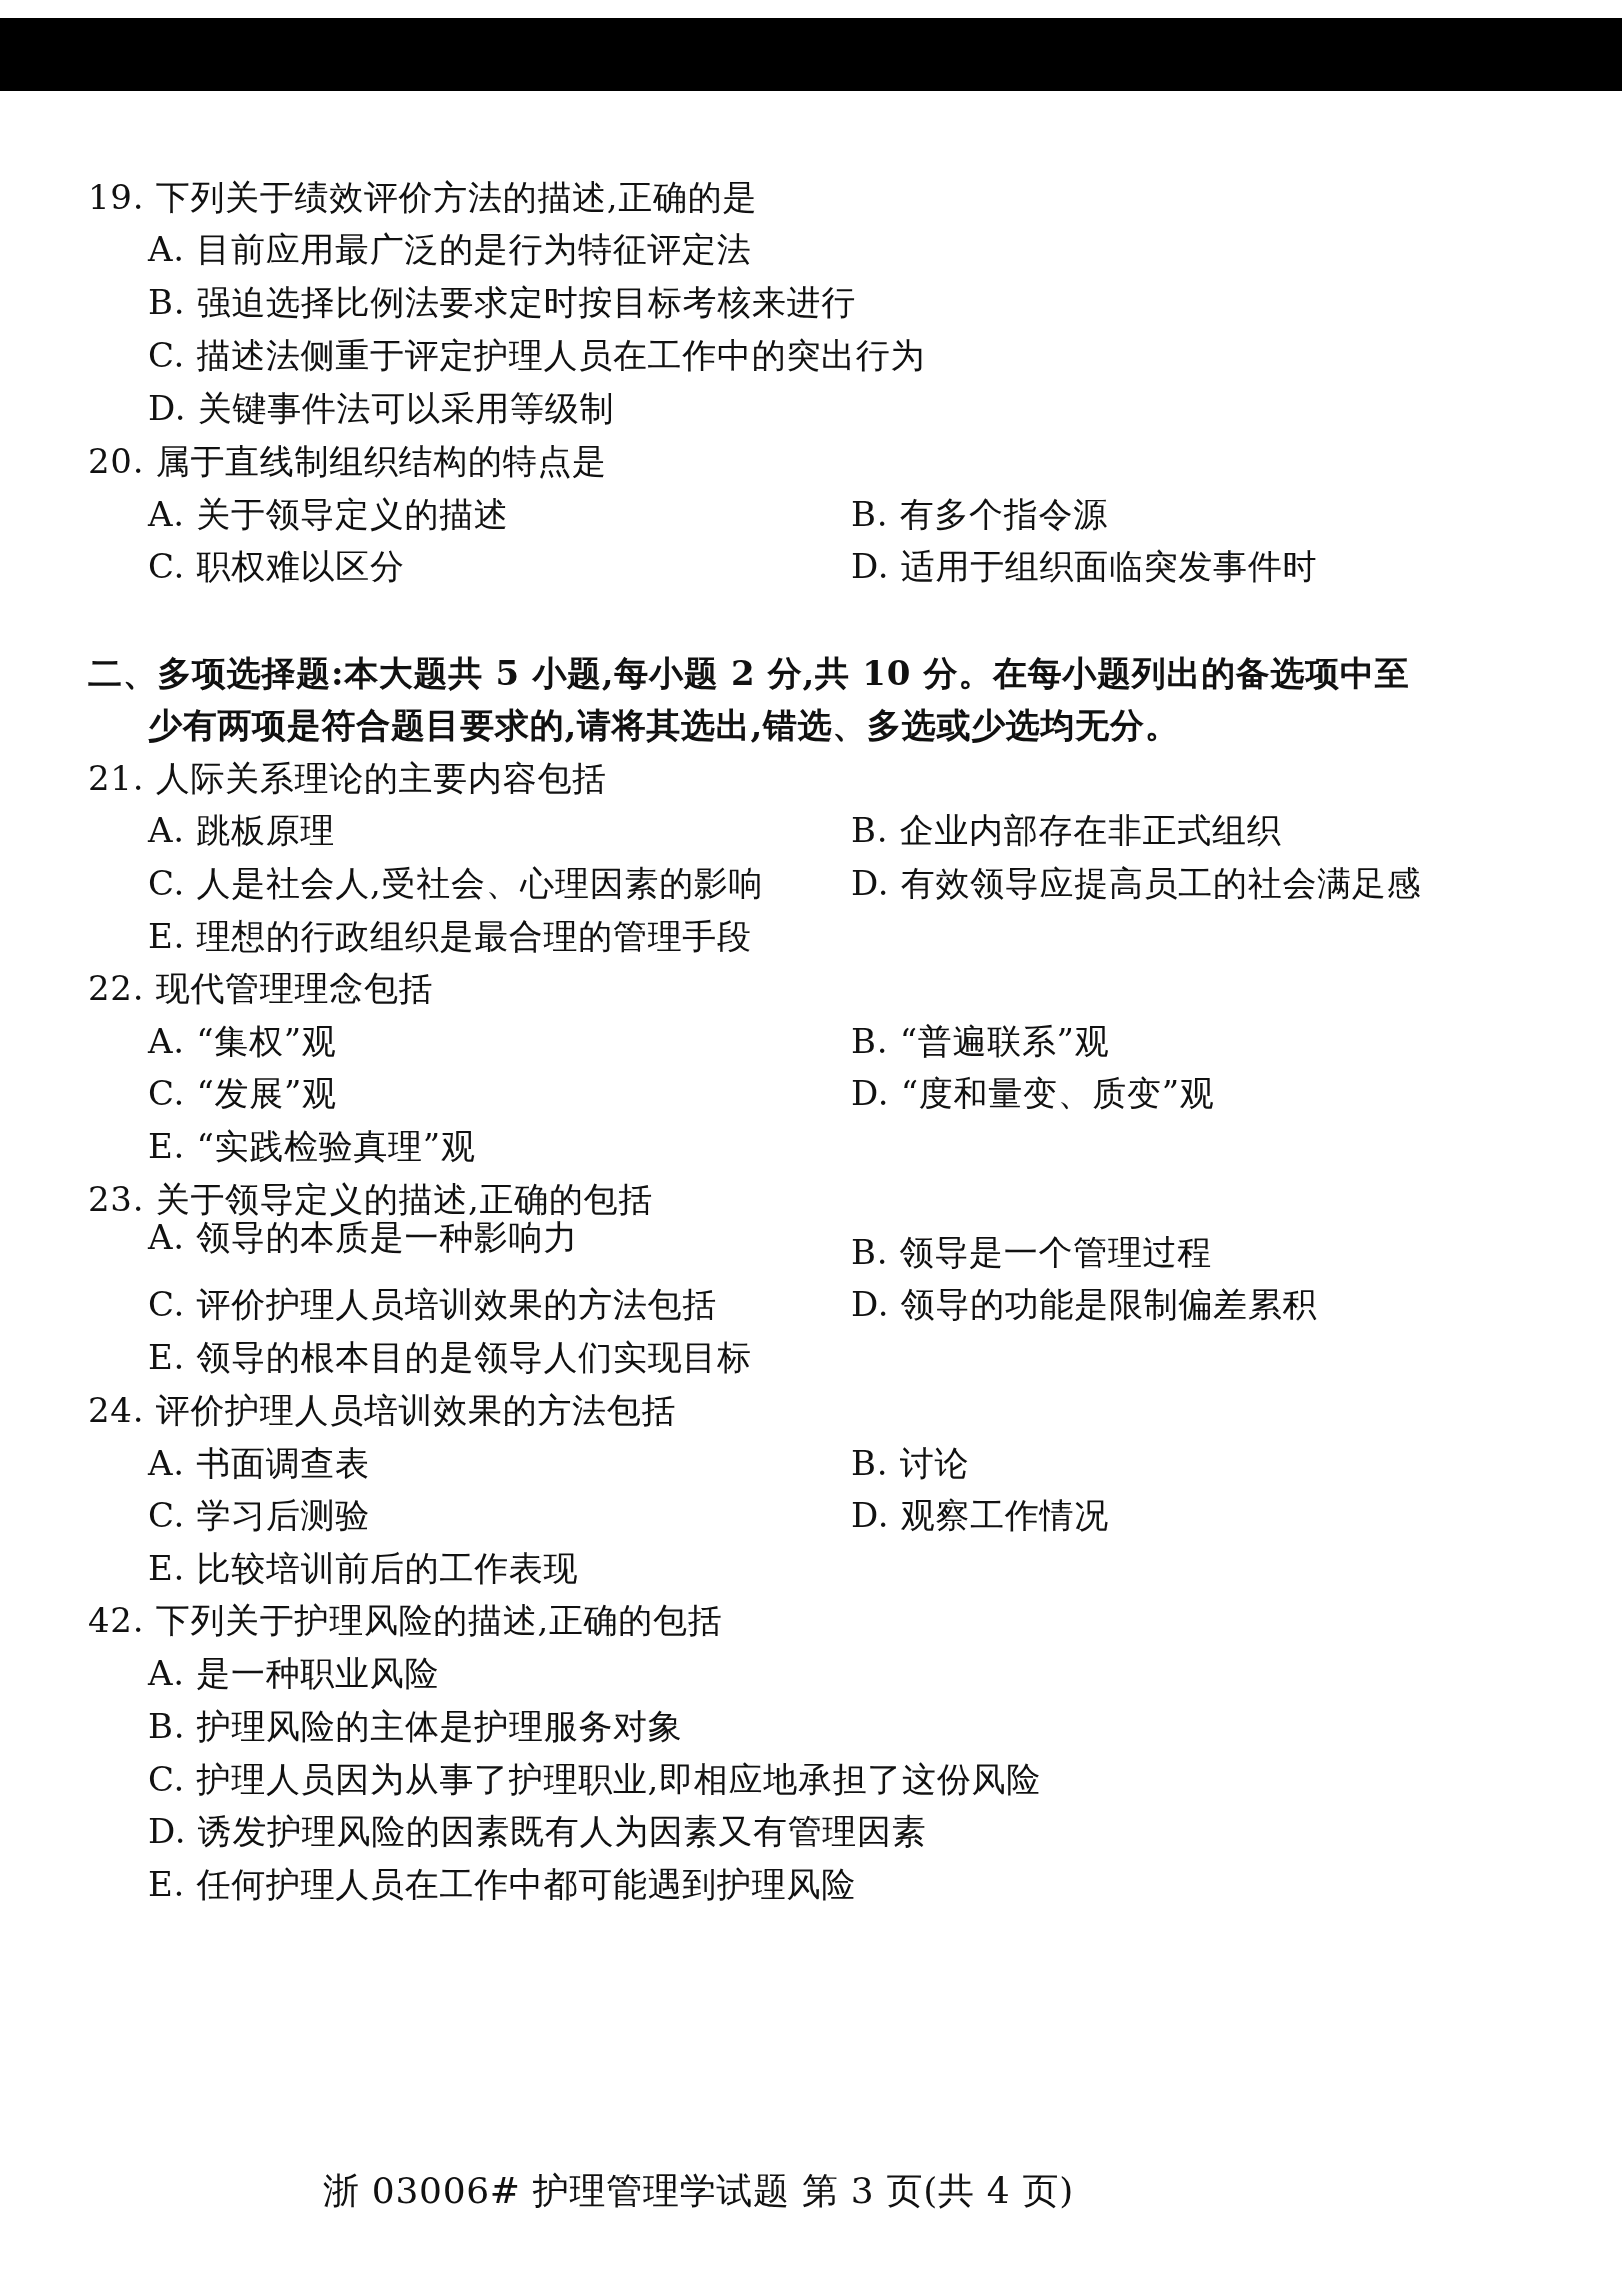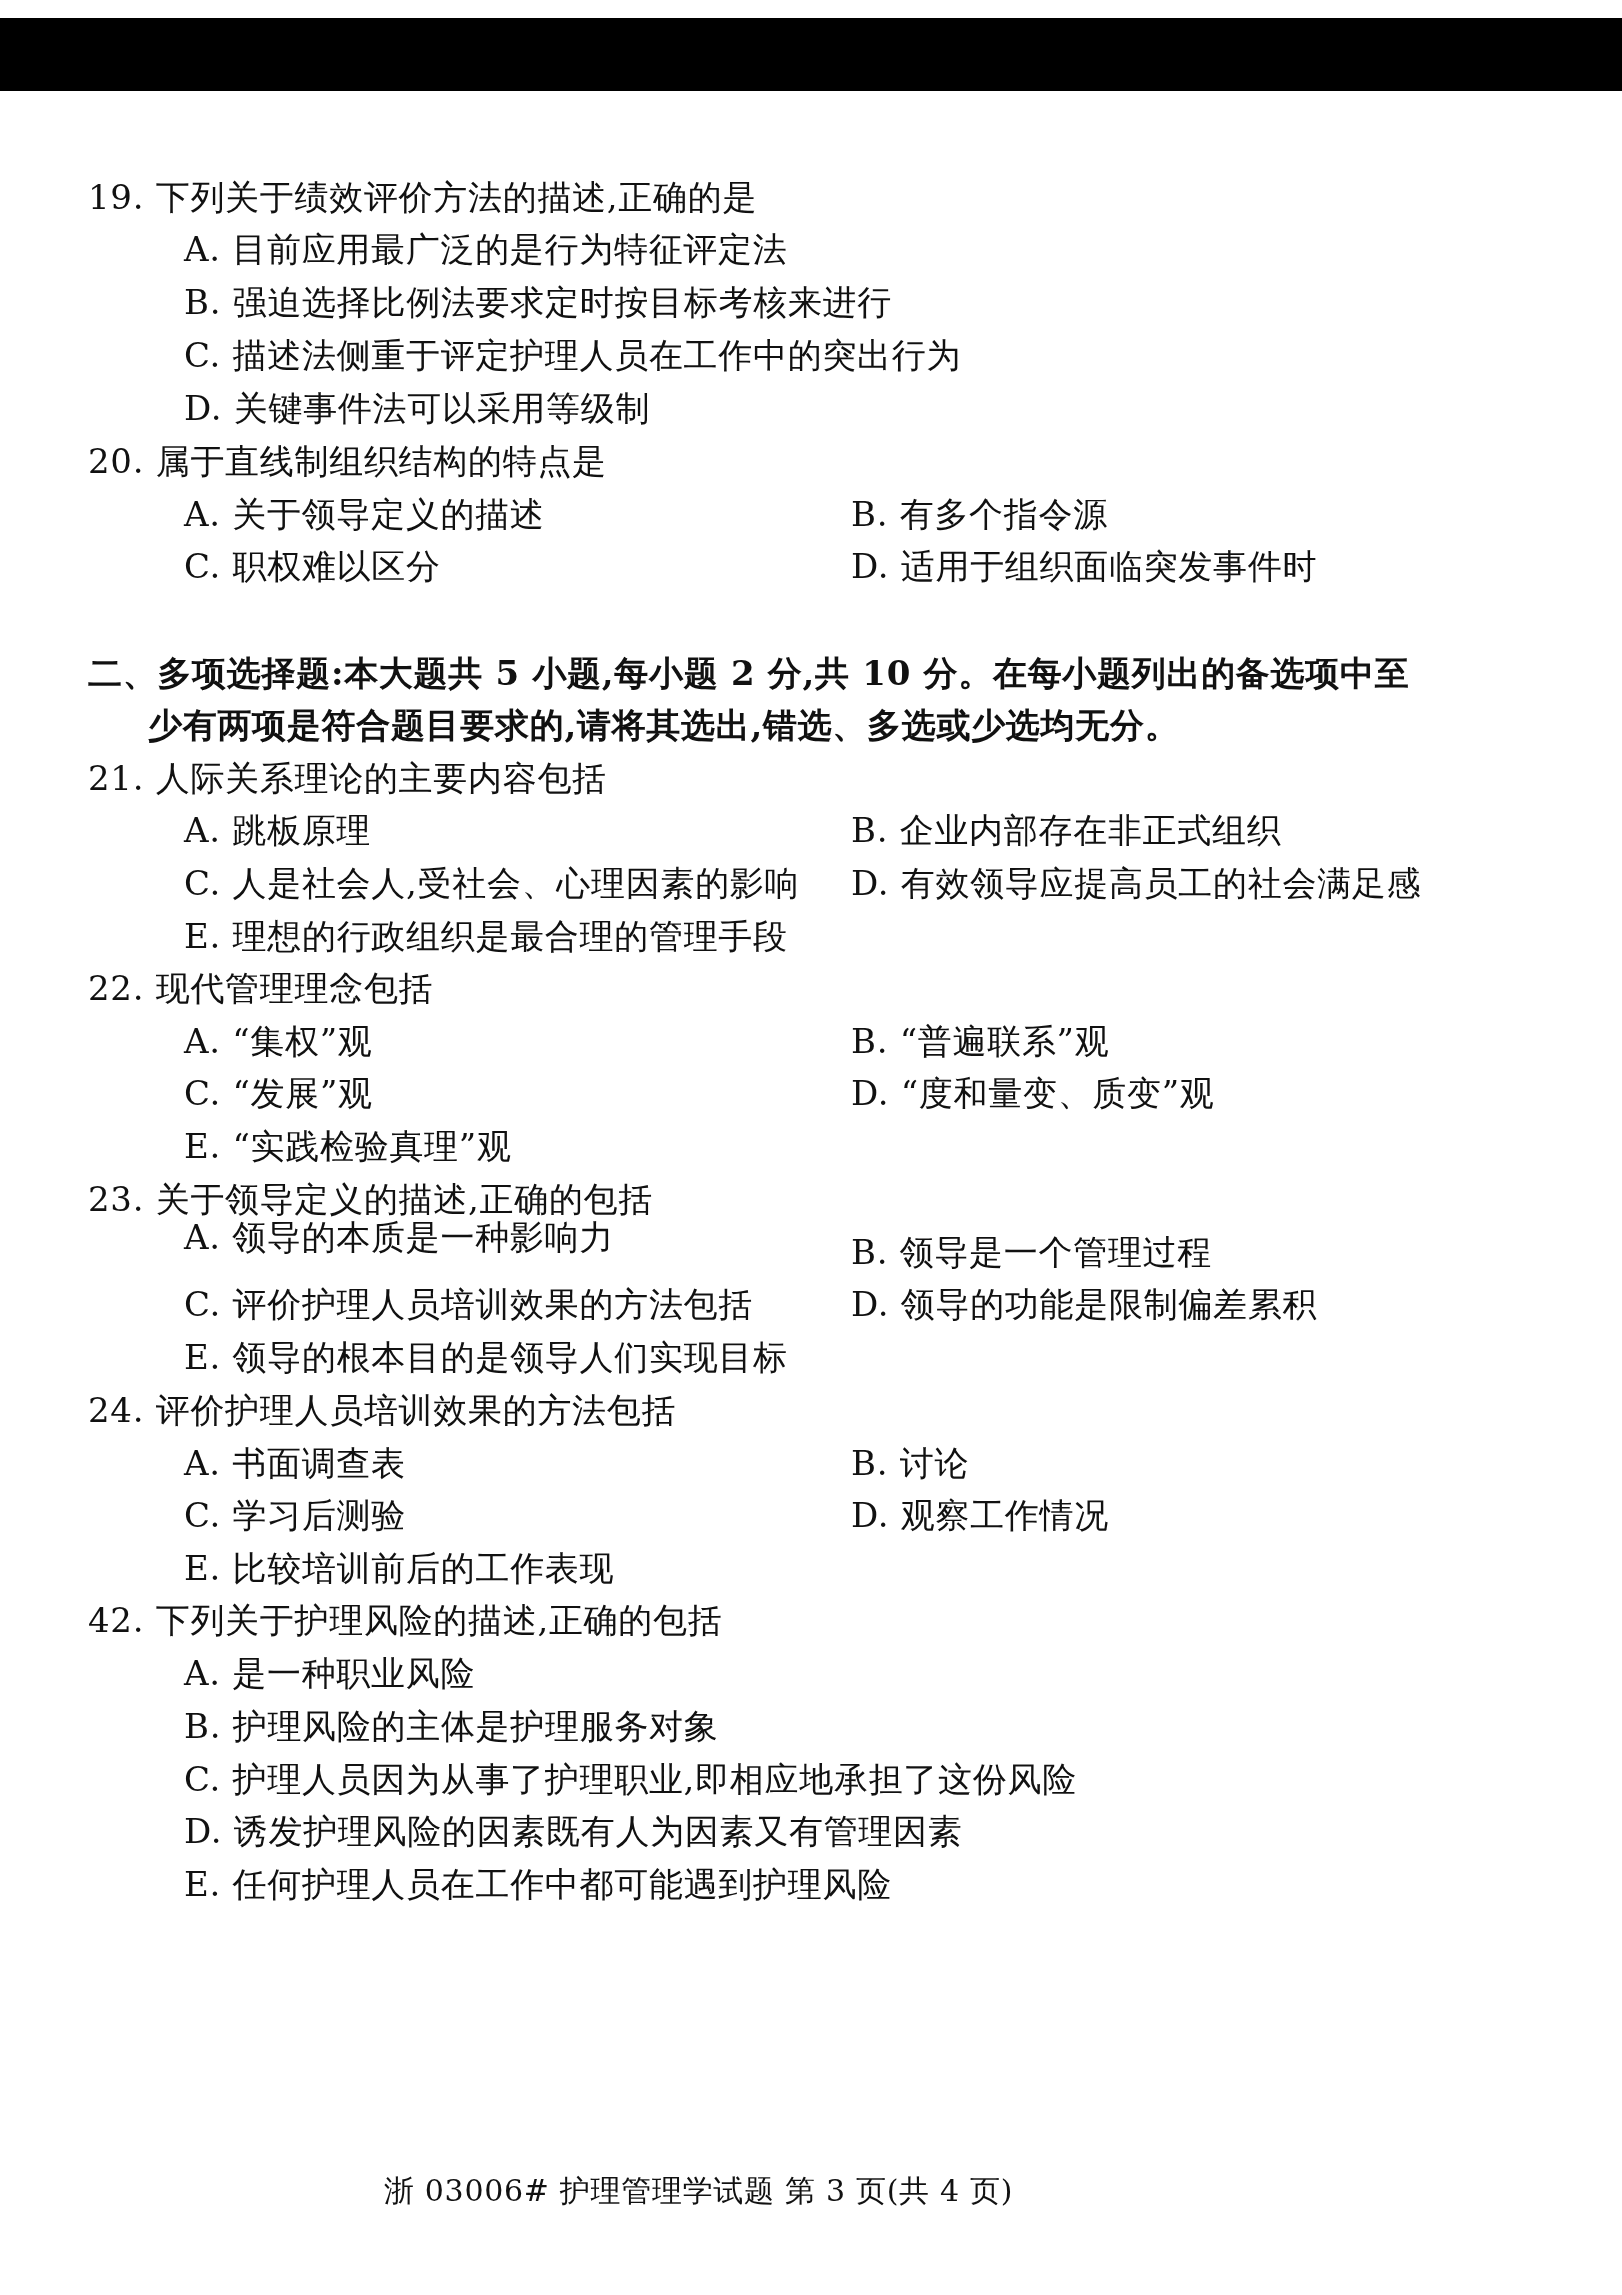--- a/index.html
+++ b/index.html
@@ -1,25 +1,25 @@
 <!DOCTYPE html>
 <html style="font-size:10.5px"><head>
 <meta charset="utf-8">
 <style>
   html, body { margin:0; padding:0; background:#ffffff; }
   body { width:1623px; height:2295px; position:relative; overflow:hidden;
          font-family:"DejaVu Serif","Liberation Serif",serif; color:#111; }
   .topbar { position:absolute; left:0; top:17.7px; width:1623px; height:73px; background:#000; }
   .line { position:absolute; font-size:34px; line-height:39px; white-space:nowrap; letter-spacing:0.7px; }
   .qnum { left:88px; }
-  .opt { left:148px;margin-left:36px; }
+  .opt { left:148px; }
   .optB { left:851px; }
   .sec { left:88px; font-weight:bold; }
   .sec2 { left:148px; font-weight:bold; }
-  .footer { position:absolute; left:0; width:1397px; text-align:center; top:2171px; font-size:30px; line-height:39px; letter-spacing:0.7px; }
+  .footer { position:absolute; left:0; width:1397px; text-align:center; top:2171px; font-size:36px; line-height:39px; letter-spacing:0.7px; }
 </style>
 </head>
 <body>
 
 <div class="topbar"></div>
 
 <div class="line qnum" style="top:178px">19. 下列关于绩效评价方法的描述,正确的是</div>
 <div class="line opt" style="top:230px">A. 目前应用最广泛的是行为特征评定法</div>
 <div class="line opt" style="top:283px">B. 强迫选择比例法要求定时按目标考核来进行</div>
 <div class="line opt" style="top:336px">C. 描述法侧重于评定护理人员在工作中的突出行为</div>

